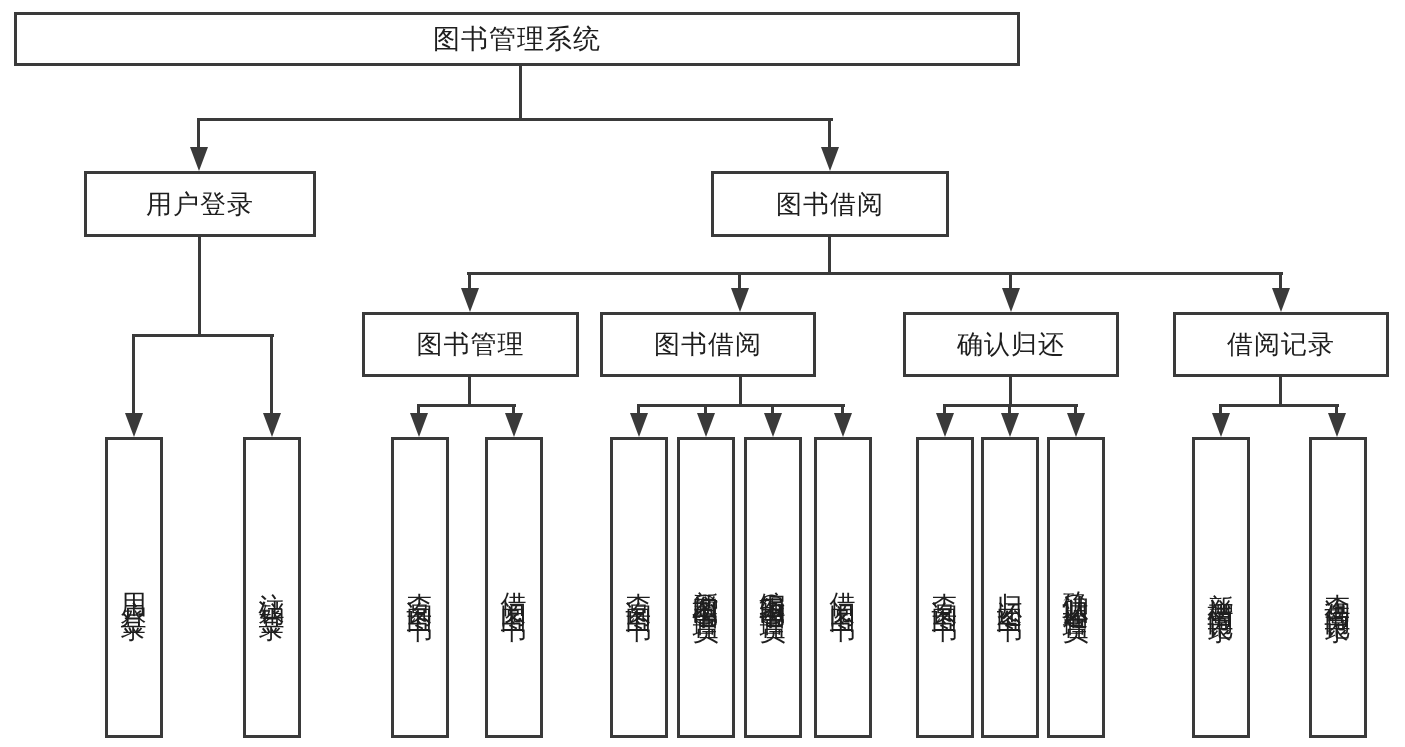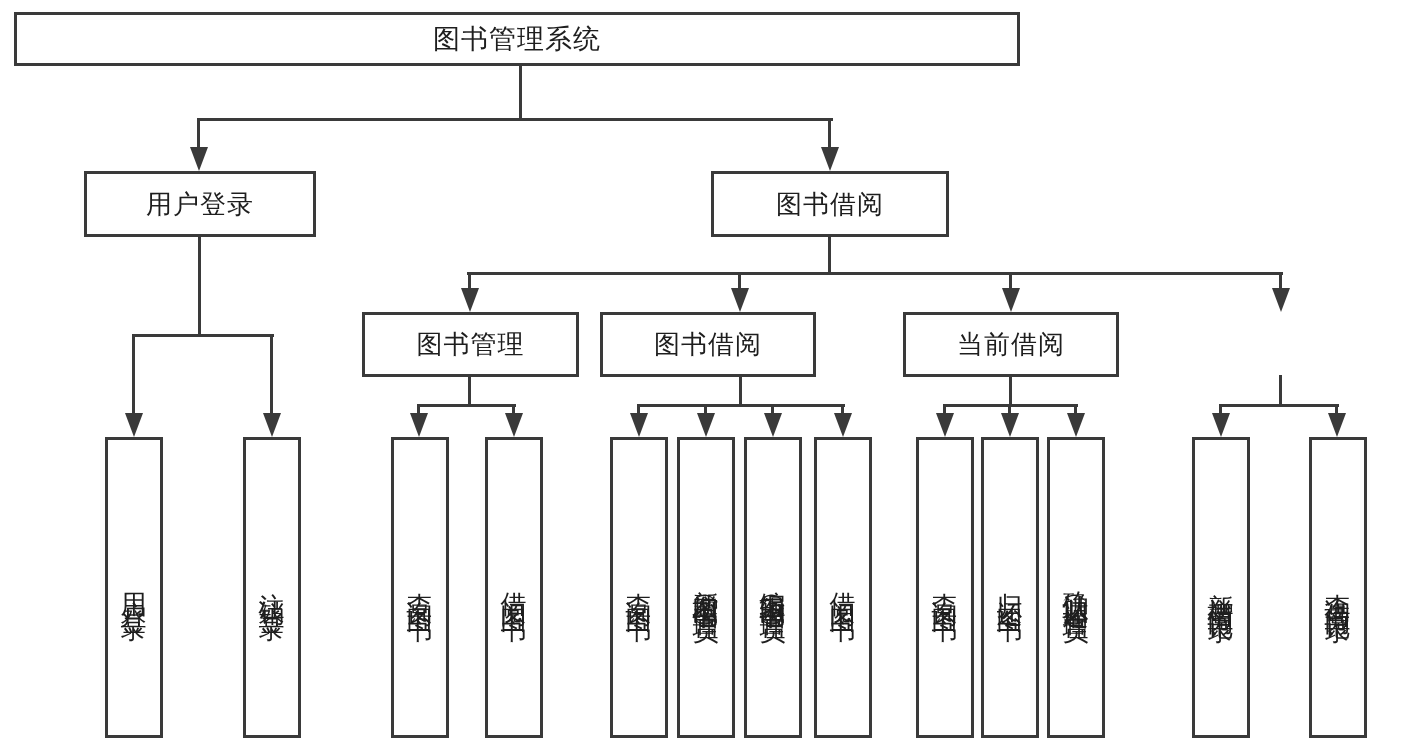--- a/index.html
+++ b/index.html
@@ -63,21 +63,24 @@
     <span class="hlabel">图书借阅</span>
   </div>
 
   <div class="box" style="left:362px;top:312px;width:217px;height:65px;">
     <span class="hlabel">图书管理</span>
   </div>
   <div class="box" style="left:600px;top:312px;width:216px;height:65px;">
     <span class="hlabel">图书借阅</span>
   </div>
   <div class="box" style="left:903px;top:312px;width:216px;height:65px;">
-    <span class="hlabel">当前借阅</span>
+    <span class="hlabel">确认归还</span>
+  </div>
+  <div class="box" style="left:1173px;top:312px;width:216px;height:65px;">
+    <span class="hlabel">借阅记录</span>
   </div>
 
   <div class="box leaf ls4" style="left:105px;top:437px;width:58px;height:301px;">
     <span class="vtext">用户登录</span>
   </div>
   <div class="box leaf ls4" style="left:243px;top:437px;width:58px;height:301px;">
     <span class="vtext">注销登录</span>
   </div>
 
   <div class="box leaf ls4" style="left:391px;top:437px;width:58px;height:301px;">

